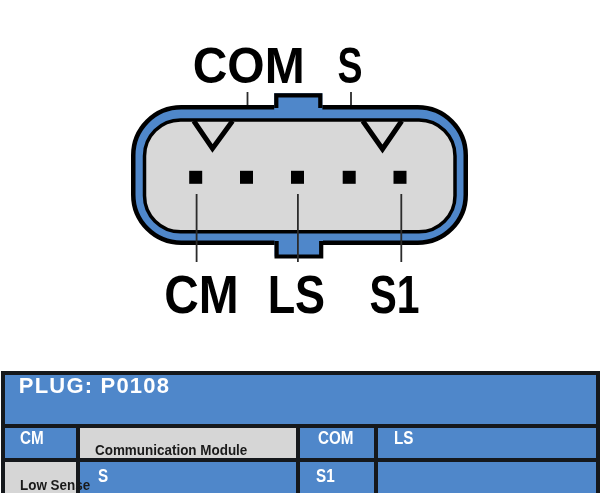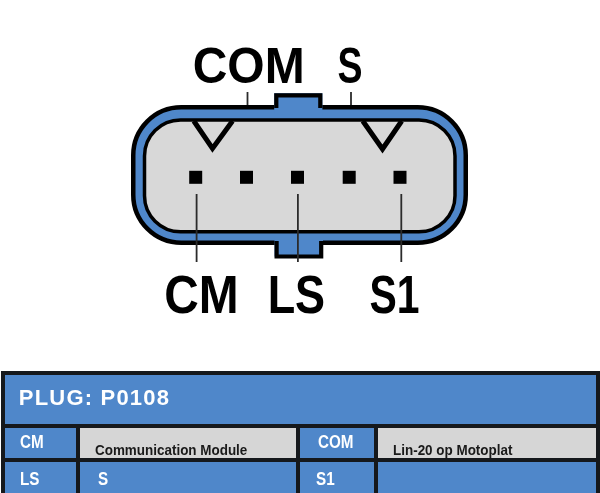--- a/index.html
+++ b/index.html
@@ -2,21 +2,21 @@
 <html><head>
 <meta charset="utf-8">
 <style>
   html,body{margin:0;padding:0;background:#fff;width:600px;height:493px;overflow:hidden;
     font-family:"Liberation Sans",sans-serif;}
   #stage{position:relative;width:600px;height:493px;margin-top:44px;}
   svg{position:absolute;left:0;top:0;}
   #tbl{position:absolute;left:1.3px;top:327px;width:598.5px;height:162px;background:#15181c;
     display:grid;grid-template-columns:71px 216.5px 74px 1fr;grid-template-rows:49px 29.5px 30.5px 1fr;
     gap:4.5px 4px;padding:3.5px;box-sizing:border-box;}
-  .b{background:#4f87ca;color:#fff;font-weight:bold;display:flex;align-items:center;}
+  .b{background:#4f87ca;color:#fff;font-weight:bold;display:flex;align-items:flex-start;}
   .g{background:#d6d6d6;color:#1a1a1a;font-weight:bold;display:flex;align-items:flex-end;
     font-size:14px;padding-left:15px;}
   .g span{display:inline-block;transform:scaleX(0.96);transform-origin:left center;white-space:nowrap;}
   .b span{display:inline-block;transform:scaleX(0.87);transform-origin:left center;white-space:nowrap;}
   .hdr{grid-column:1/5;font-size:22px;letter-spacing:1.2px;padding-left:14px;}
   .hdr span{transform:none;position:relative;top:-1.5px;letter-spacing:1.2px;}
   .lab{font-size:17.5px;padding-left:15.5px;}
   .mid{font-size:17.5px;padding-left:18px;}
   #tbl>div:nth-child(n+6):nth-child(-n+9){padding-top:4px;}
 </style>
@@ -84,28 +84,28 @@
       </div>
 
   <div class="g">
         <span>Communication Module</span>
       </div>
 
   <div class="b mid">
         <span>COM</span>
       </div>
 
-  <div class="g">
-        <span>Lin-20 op Motoplat</span>
-      </div>
 
   <div class="b lab">
         <span>LS</span>
       </div>
 
+  <div class="g">
+        <span>Low Sense</span>
+      </div>
 
   <div class="b mid">
         <span>S</span>
       </div>
 
 
   <div class="b lab">
         <span>S1</span>
       </div>
 

